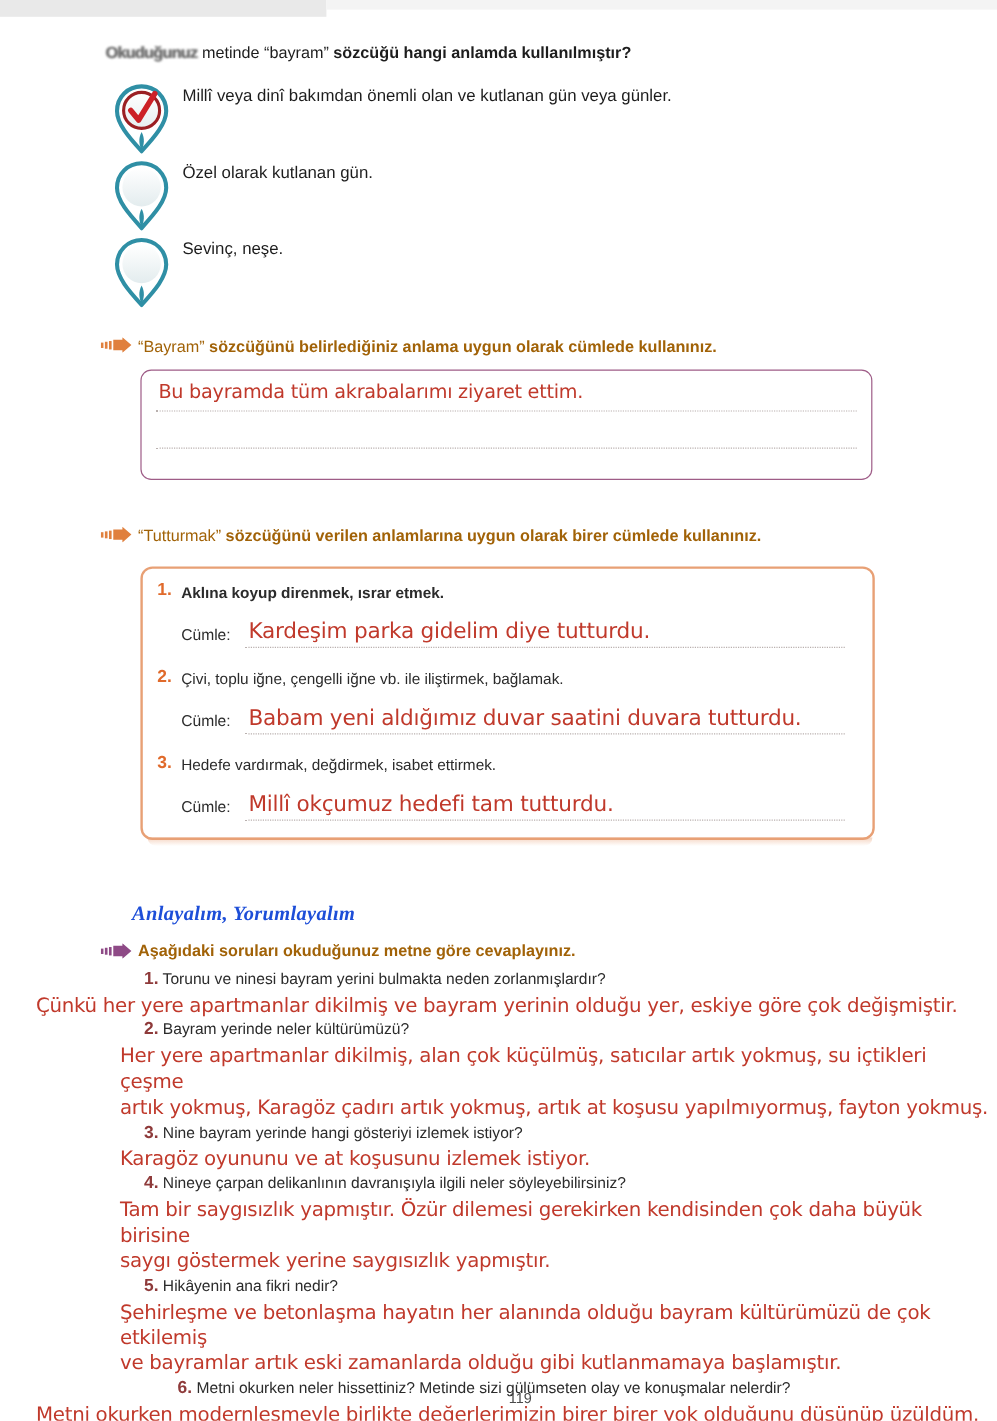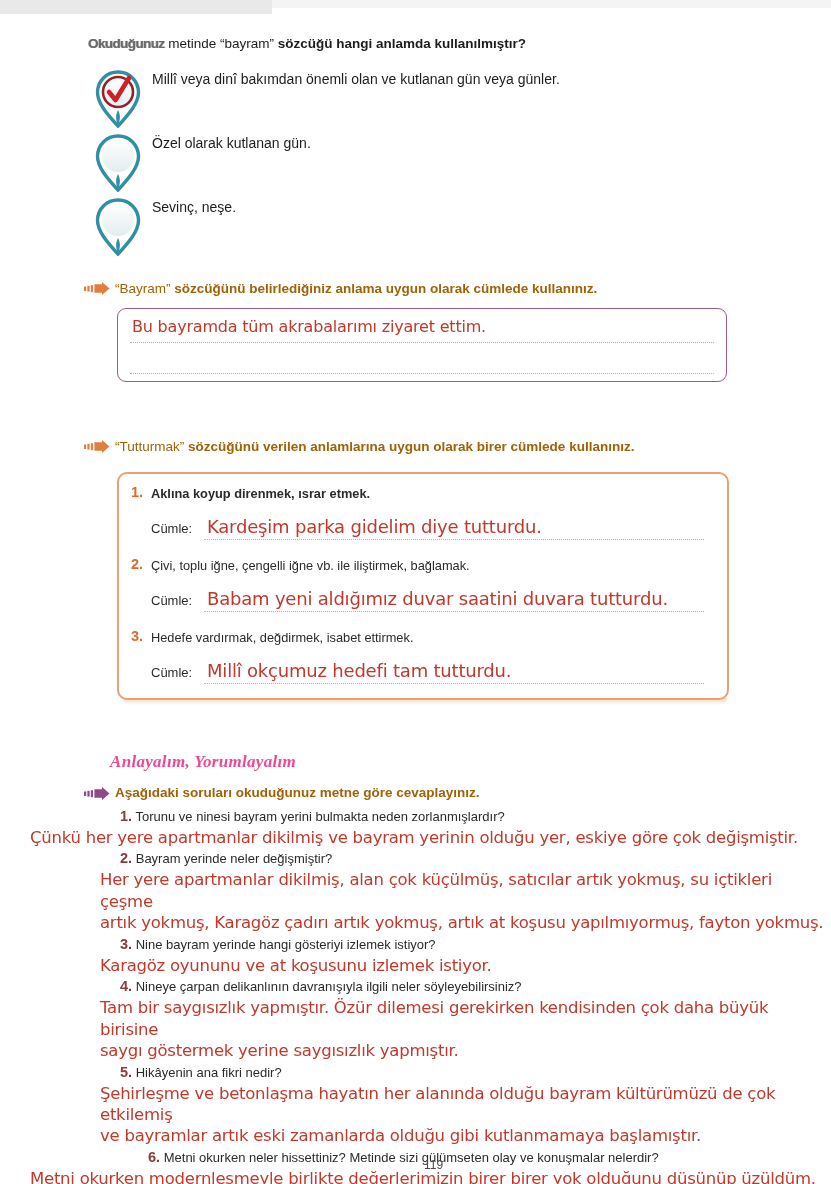--- a/index.html
+++ b/index.html
@@ -98,21 +98,21 @@
     white-space: nowrap;
   }
   .instr .reg { font-weight: normal; }
 
   
   .box-purple {
     position: absolute;
     left: 117px;
     top: 308px;
     width: 610px;
-    height: 74px;
+    height: 92px;
     border: 1.6px solid #9e5c87;
     border-radius: 9px;
     background: #fff;
     box-sizing: border-box;
   }
   .write-line {
     position: absolute;
     border-bottom: 1.4px dotted #b9b0ae;
   }
   .hand {
@@ -172,21 +172,21 @@
 
   
   .sec-head {
     position: absolute;
     left: 110px;
     top: 752px;
     font-family: "Liberation Serif", serif;
     font-style: italic;
     font-weight: bold;
     font-size: 17px;
-    color: #ec4899;
+    color: #1d4ed8;
     letter-spacing: 0.3px;
   }
 
   
   .qa { position: absolute; left: 0; top: 806px; width: 831px; }
   .qline {
     position: relative;
     font-size: 13px;
     color: #2b2b2b;
     margin-left: 120px;
@@ -352,21 +352,21 @@
   <div class="qa">
 
     <div class="qline">
       <span class="qnum">1.</span>
       <span>Torunu ve ninesi bayram yerini bulmakta neden zorlanmışlardır?</span>
     </div>
     <div class="ans">Çünkü her yere apartmanlar dikilmiş ve bayram yerinin olduğu yer, eskiye göre çok değişmiştir.</div>
 
     <div class="qline">
       <span class="qnum">2.</span>
-      <span>Bayram yerinde neler değişmiştir?</span>
+      <span>Bayram yerinde neler kültürümüzü?</span>
     </div>
     <div class="ans wide">Her yere apartmanlar dikilmiş, alan çok küçülmüş, satıcılar artık yokmuş, su içtikleri çeşme</div>
     <div class="ans wide">artık yokmuş, Karagöz çadırı artık yokmuş, artık at koşusu yapılmıyormuş, fayton yokmuş.</div>
 
     <div class="qline">
       <span class="qnum">3.</span>
       <span>Nine bayram yerinde hangi gösteriyi izlemek istiyor?</span>
     </div>
     <div class="ans wide">Karagöz oyununu ve at koşusunu izlemek istiyor.</div>
 

